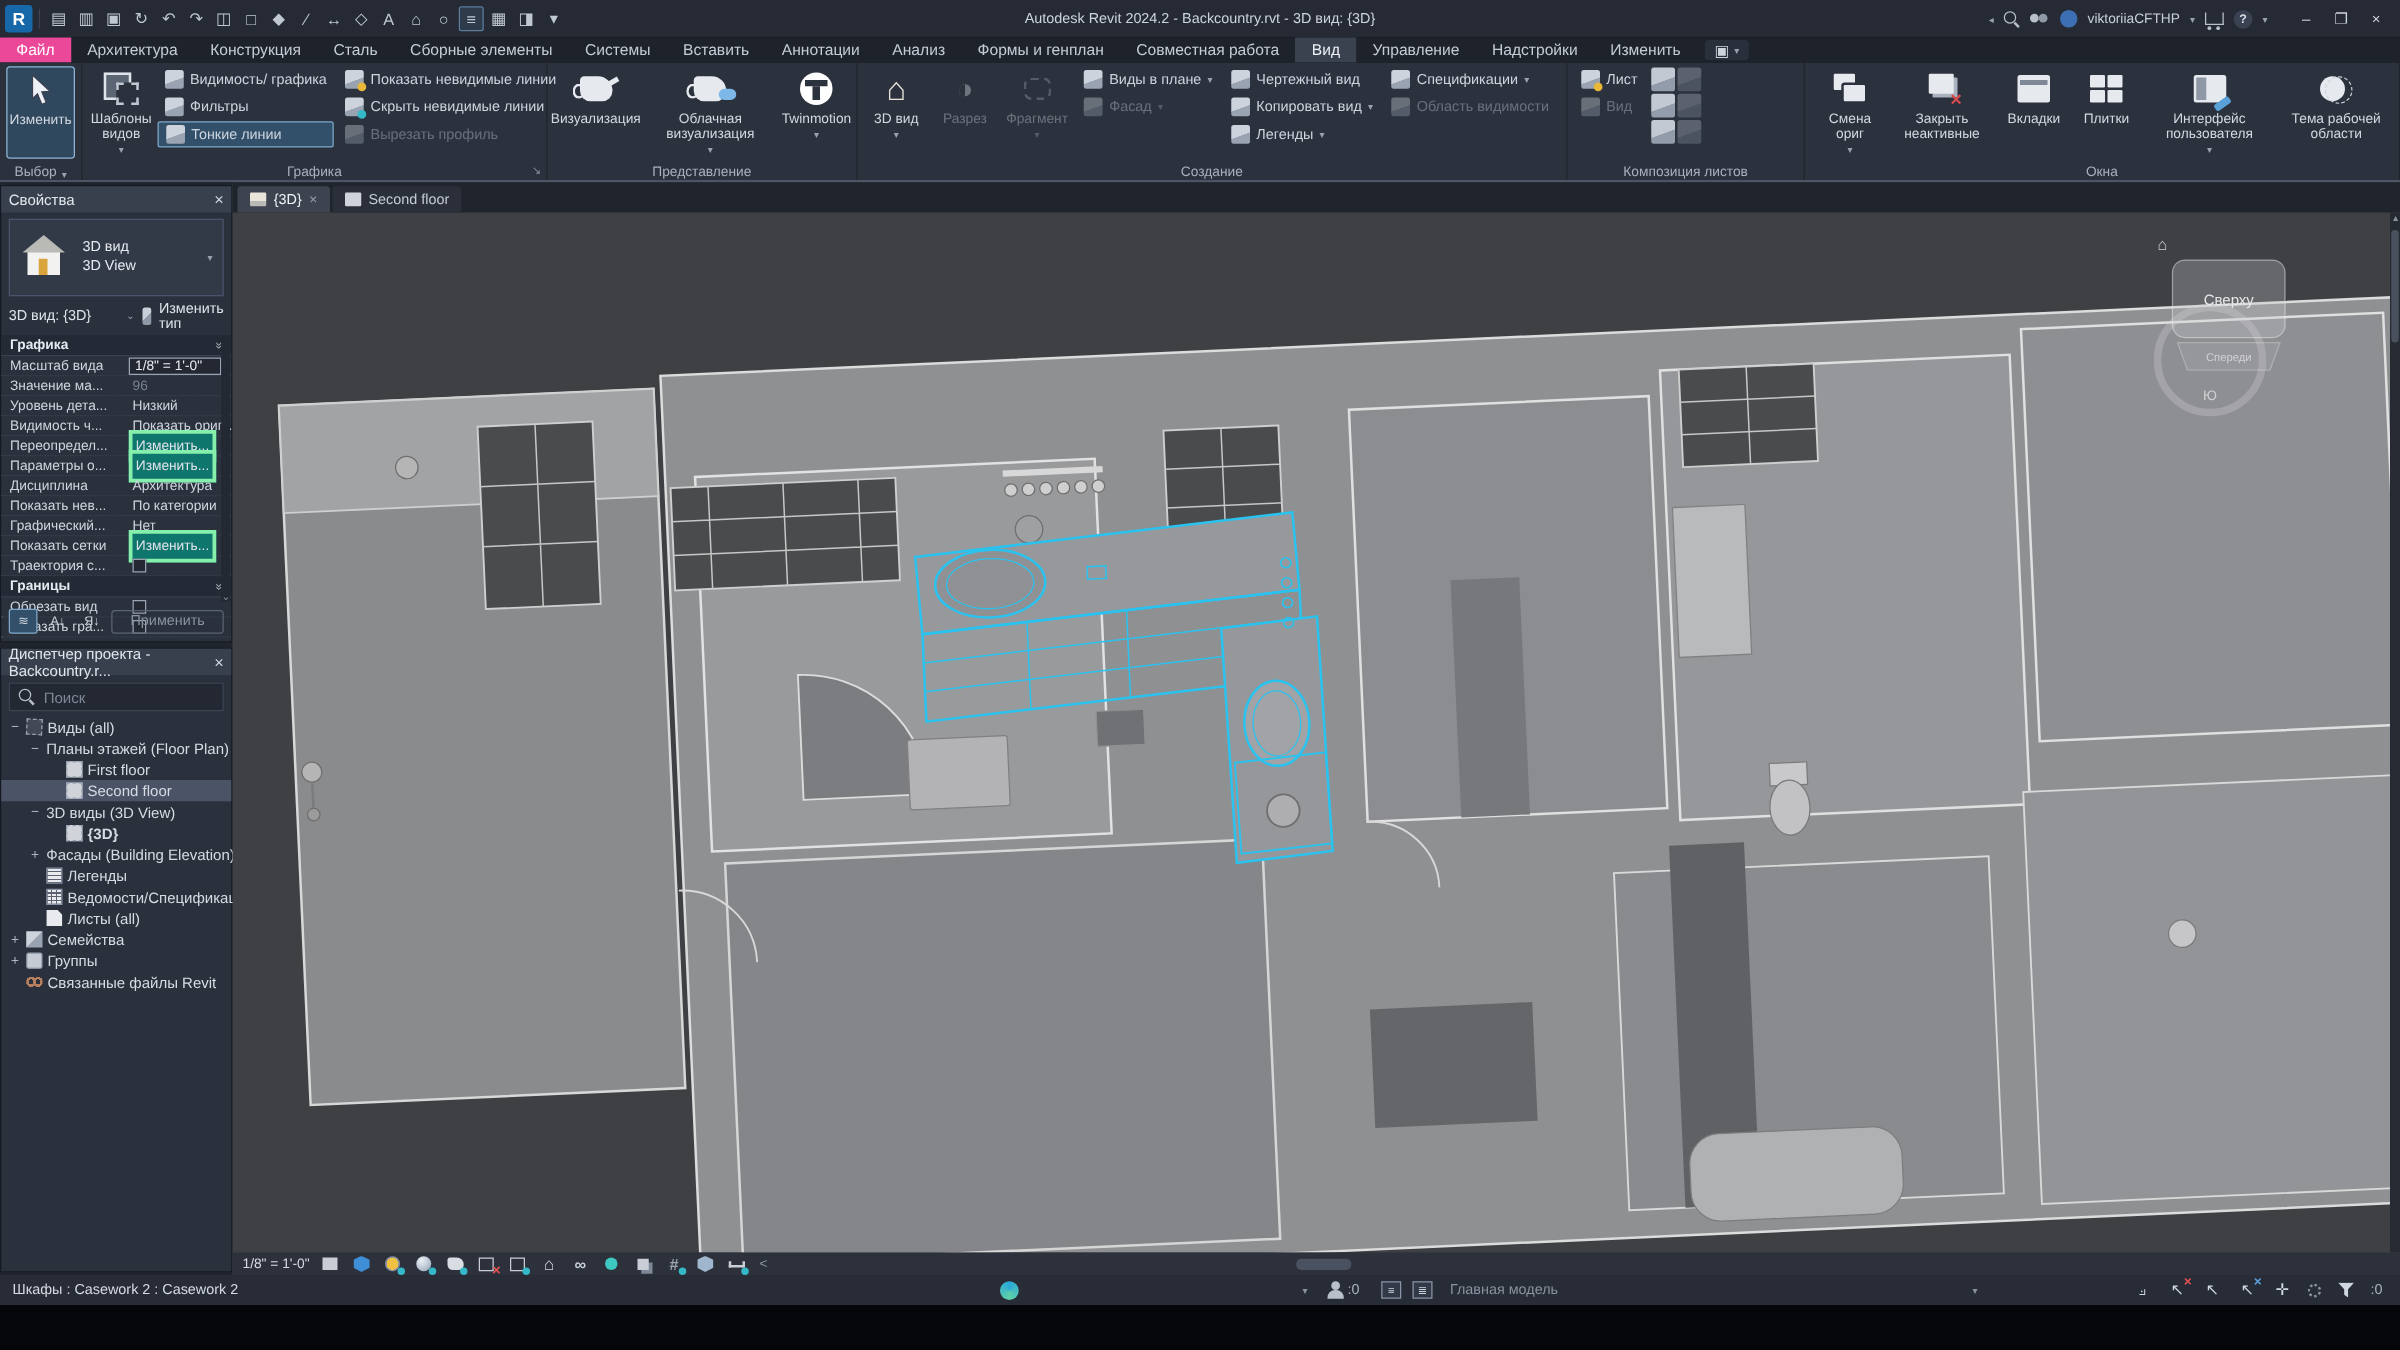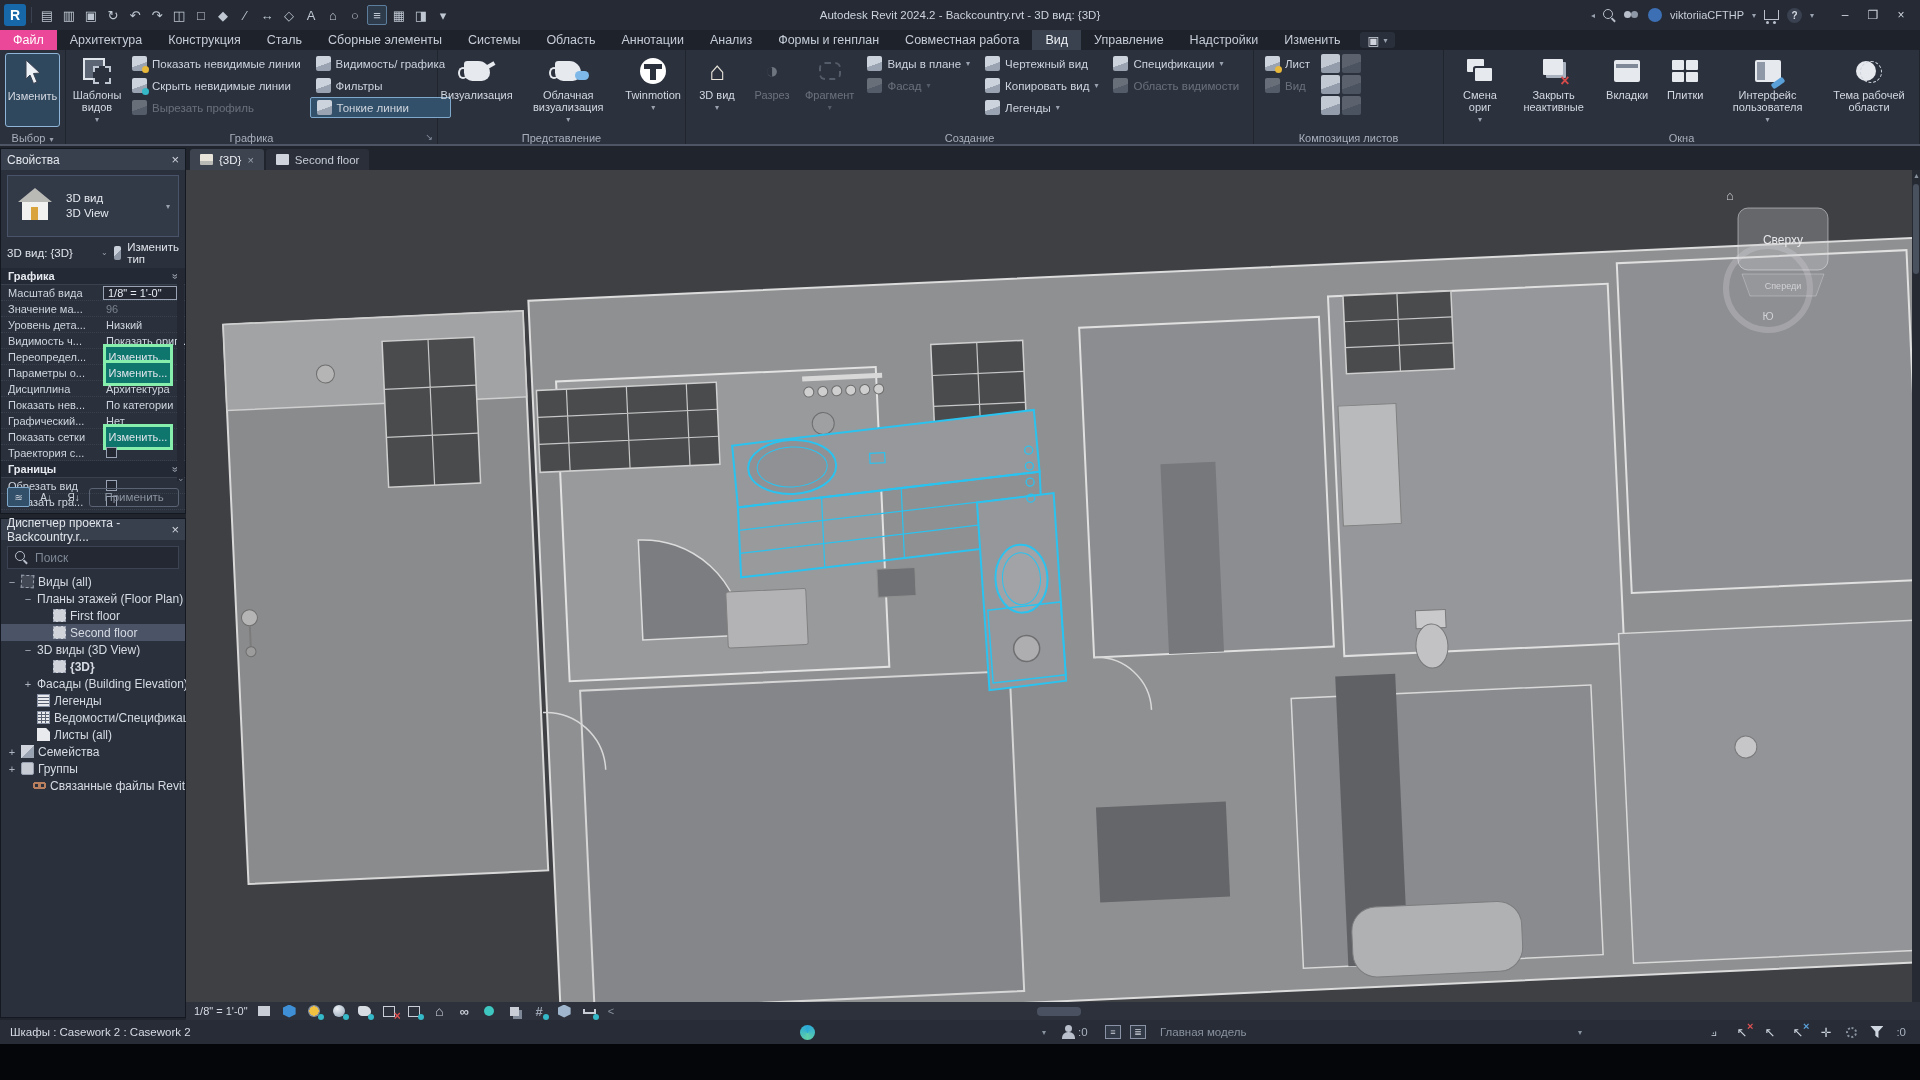--- a/index.html
+++ b/index.html
@@ -246,21 +246,21 @@
   </div>
 </div>
 
 <div id="tabrow">
     <div class="rtab file">Файл</div>
     <div class="rtab ">Архитектура</div>
     <div class="rtab ">Конструкция</div>
     <div class="rtab ">Сталь</div>
     <div class="rtab ">Сборные элементы</div>
     <div class="rtab ">Системы</div>
-    <div class="rtab ">Область</div>
+    <div class="rtab ">Вставить</div>
     <div class="rtab ">Аннотации</div>
     <div class="rtab ">Анализ</div>
     <div class="rtab ">Формы и генплан</div>
     <div class="rtab ">Совместная работа</div>
     <div class="rtab active">Вид</div>
     <div class="rtab ">Управление</div>
     <div class="rtab ">Надстройки</div>
     <div class="rtab ">Изменить</div>
     <div id="tabrow-extra">
       <span>▣</span>
@@ -289,46 +289,46 @@
 
   <div class="rpanel" style="width:372px">
     <div class="rp-body">
       <div class="bbtn">
         <span class="bic">
             <span class="vtic"></span>
           </span>
         <span>Шаблоны видов</span>
         <span class="arr">▾</span>
       </div>
+      <div class="scol" id="gfx-c1">
+          <div class="sbtn  ">
+   <span class="si "></span>
+   <span class="sl">Видимость/ графика</span>
+          </div>
+          <div class="sbtn  ">
+   <span class="si "></span>
+   <span class="sl">Фильтры</span>
+          </div>
+          <div class="sbtn  hl">
+   <span class="si "></span>
+   <span class="sl">Тонкие линии</span>
+          </div>
+        </div>
       <div class="scol" id="gfx-c2">
           <div class="sbtn  ">
    <span class="si yellow"></span>
    <span class="sl">Показать невидимые линии</span>
           </div>
           <div class="sbtn  ">
    <span class="si teal"></span>
    <span class="sl">Скрыть невидимые линии</span>
           </div>
           <div class="sbtn dis ">
    <span class="si "></span>
    <span class="sl">Вырезать профиль</span>
-          </div>
-        </div>
-      <div class="scol" id="gfx-c1">
-          <div class="sbtn  ">
-   <span class="si "></span>
-   <span class="sl">Видимость/ графика</span>
-          </div>
-          <div class="sbtn  ">
-   <span class="si "></span>
-   <span class="sl">Фильтры</span>
-          </div>
-          <div class="sbtn  hl">
-   <span class="si "></span>
-   <span class="sl">Тонкие линии</span>
           </div>
         </div>
     </div>
     <div class="rp-label">
       <span>Графика</span>
       <span class="launcher">↘</span>
     </div>
   </div>
 
   <div class="rpanel" style="width:248px">
@@ -671,21 +671,21 @@
           <div class="trow  " style="padding-left:6px">
      <span class="texp">+</span>
      <span class="ti ti-family"></span>
      <span>Семейства</span>
           </div>
           <div class="trow  " style="padding-left:6px">
      <span class="texp">+</span>
      <span class="ti ti-group"></span>
      <span>Группы</span>
           </div>
-          <div class="trow  " style="padding-left:18px">
+          <div class="trow  " style="padding-left:6px">
      <span class="texp"></span>
      <span class="ti ti-link"></span>
      <span>Связанные файлы Revit</span>
           </div>
         </div>
     </div>
   </div>
 
   <div id="canvas">
     <div id="viewtabs">

